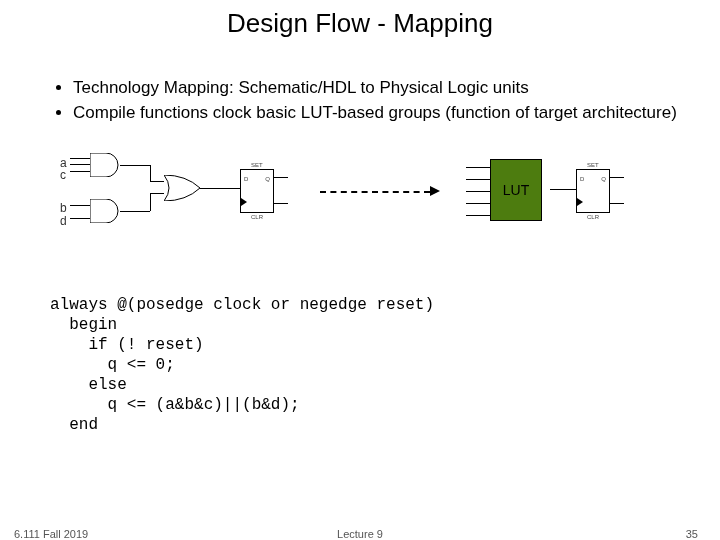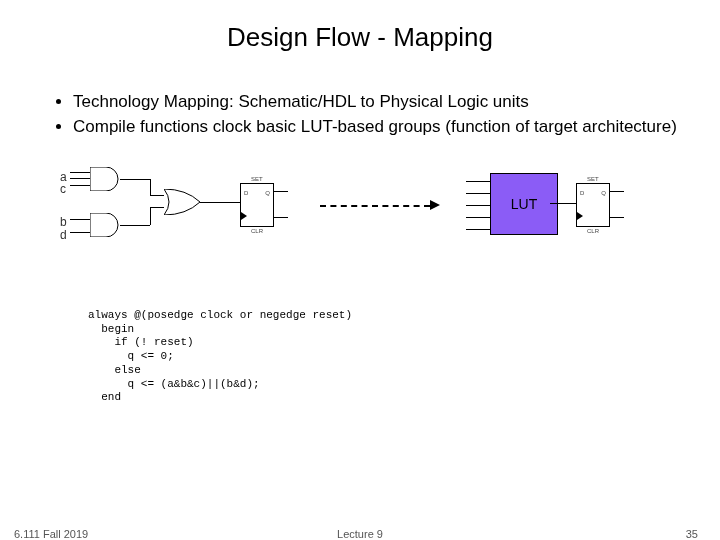--- a/index.html
+++ b/index.html
@@ -9,21 +9,21 @@
     background: #fff;
     font-family: Arial, Helvetica, sans-serif;
     color: #000;
     position: relative;
     overflow: hidden;
   }
   .title {
     text-align: center;
     font-size: 26px;
     font-weight: 400;
-    padding-top: 22px;
+    padding-top: 8px;
   }
   .bullets {
     margin: 38px 0 0 38px;
     font-size: 17px;
     line-height: 1.35;
   }
   .bullets li {
     list-style: disc;
     margin-left: 35px;
     margin-bottom: 2px;
@@ -66,44 +66,44 @@
     position: absolute;
     left: 0; top: 28px;
     width: 0; height: 0;
     border-top: 4px solid transparent;
     border-bottom: 4px solid transparent;
     border-left: 6px solid #000;
   }
   .lut {
     position: absolute;
     border: 1px solid #000;
-    background: #8b5cf6;
-    width: 68px;
+    background: #4d7c0f;
+    width: 52px;
     height: 62px;
     display: flex;
     align-items: center;
     justify-content: center;
     font-size: 14px;
   }
   .arrow-dash {
     position: absolute;
     border-top: 2px dashed #000;
     height: 0;
   }
   .arrow-head {
     position: absolute;
     width: 0; height: 0;
     border-top: 5px solid transparent;
     border-bottom: 5px solid transparent;
     border-left: 10px solid #000;
   }
   .code {
-    margin: 22px 0 0 88px;
+    margin: 22px 0 0 50px;
     font-family: "Courier New", monospace;
-    font-size: 11px;
+    font-size: 16px;
     white-space: pre;
     line-height: 1.25;
   }
   .footer {
     position: absolute;
     bottom: 12px;
     left: 0;
     width: 100%;
     font-size: 11px;
     color: #555;

